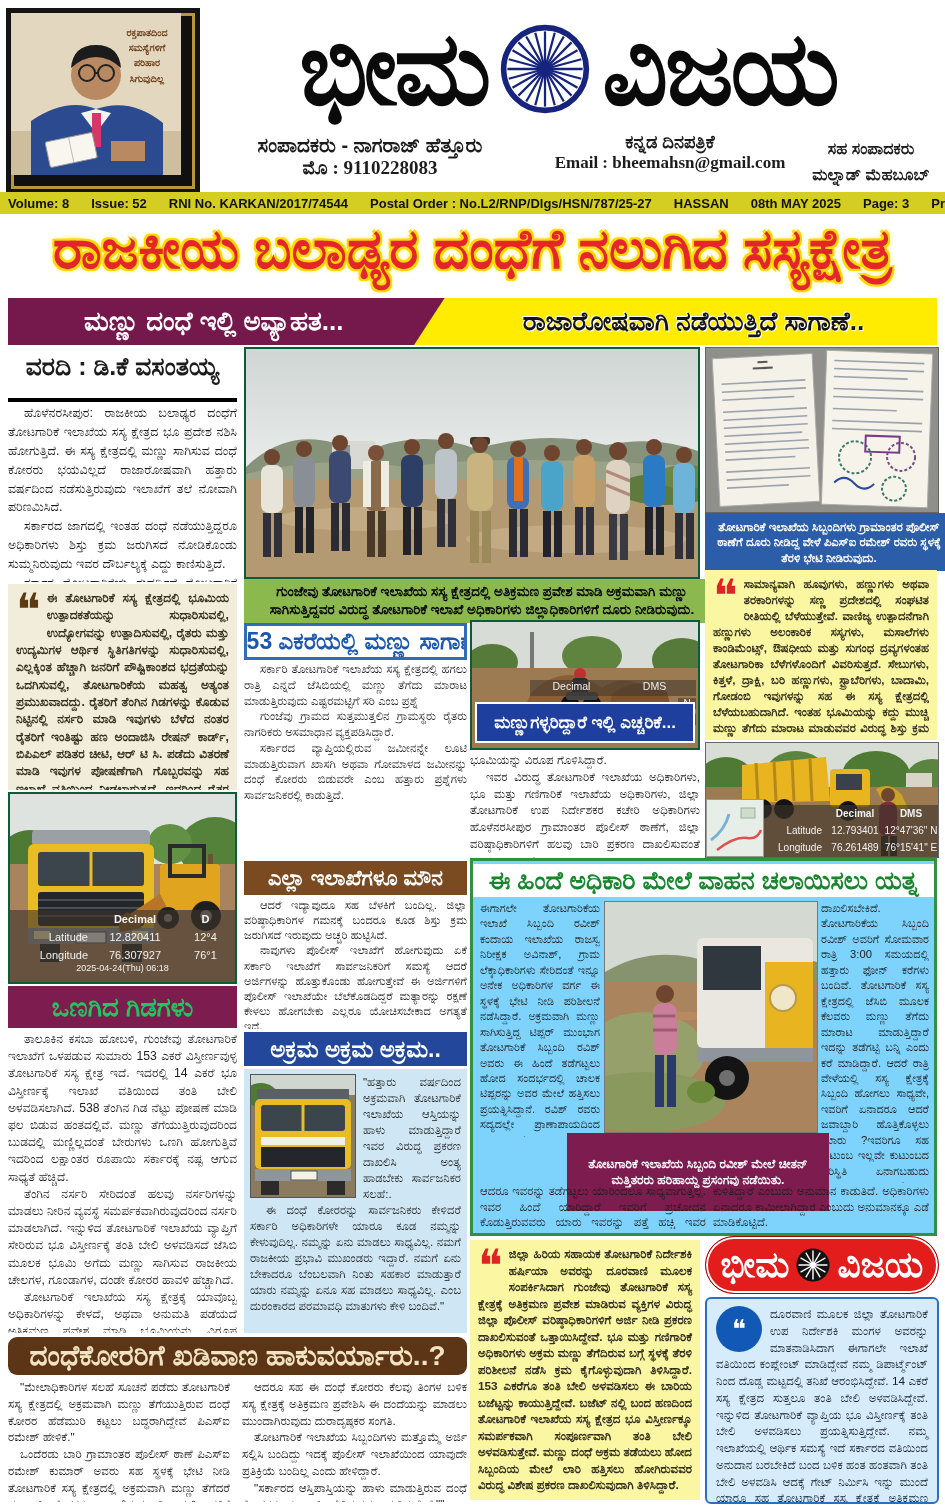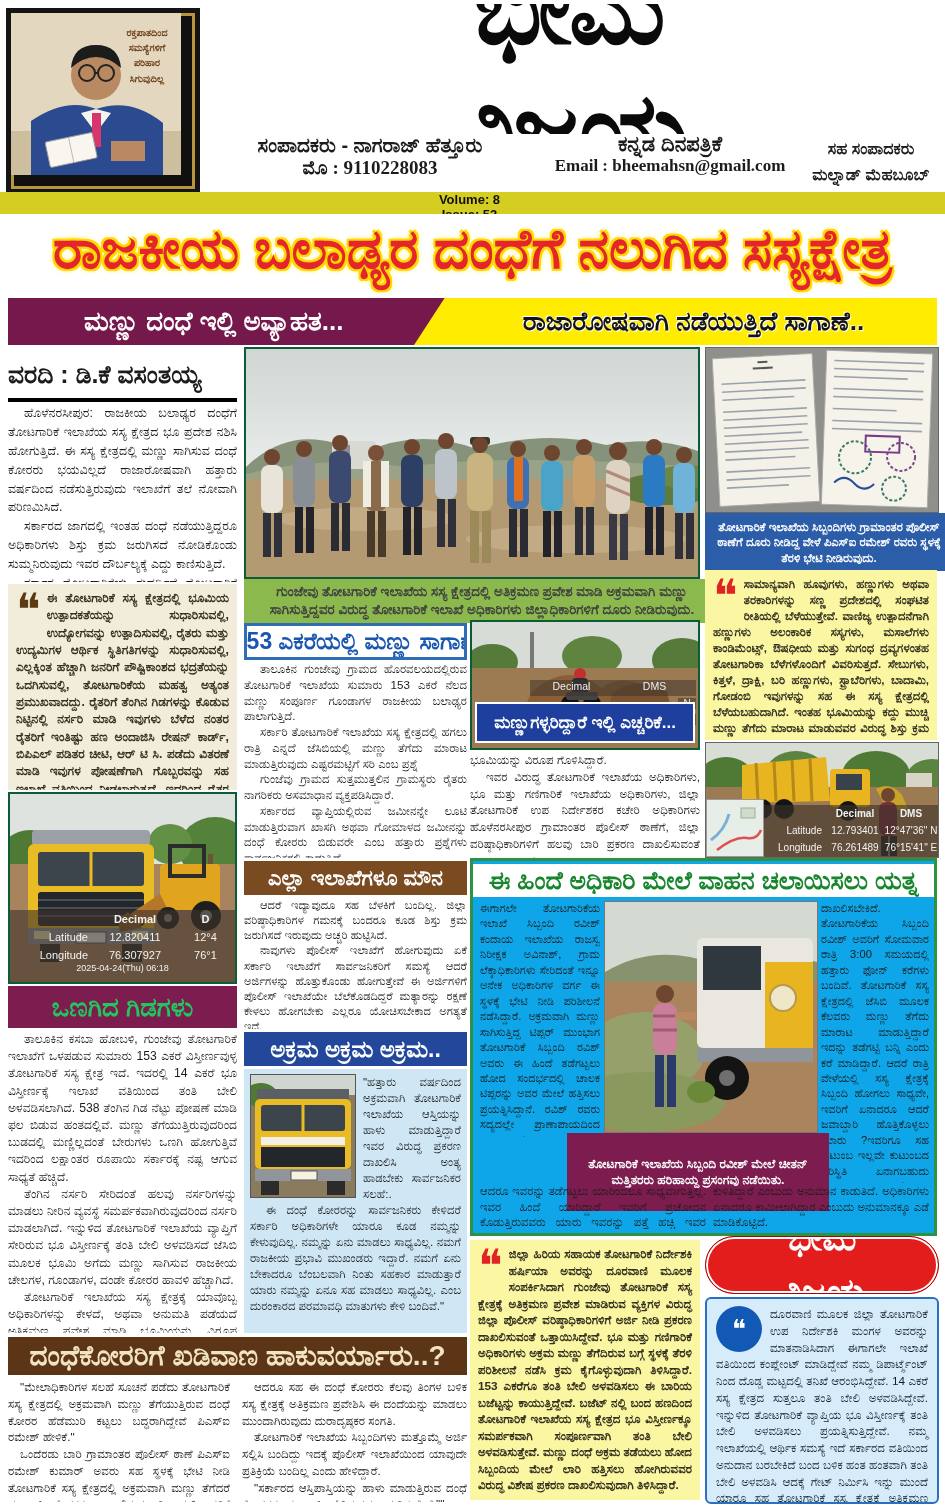--- a/index.html
+++ b/index.html
@@ -1,34 +1,34 @@
 <!DOCTYPE html>
 <html style="--c-infobar: #d3ce21; --c-headline_red: #e4252b; --c-headline_glow: #ffd900; --c-maroon: #75194c; --c-yellow: #ffec00; --c-caption_green: #8cb94e; --c-header_brown: #7a4a21; --c-header_blue: #23489b; --c-body_blue_bg: #cfe7f4; --c-green: #2f9242; --c-green_text: #17862c; --c-purple: #7d1c4e; --c-doc_caption_blue: #2b5da9; --c-quote_yellow: #fbf6a2; --c-quote_cream: #f2edda; --c-dark_brown: #5c3516; --c-logo_red: #e31c1c; --c-mangala_bg: #d6ecfa; --c-mangala_border: #2a6fc0;"><head>
 <meta charset="utf-8">
 <style>
   html,body{margin:0;padding:0;background:#e9e9e9;}
   .page{position:relative;width:945px;height:1506px;margin:0 auto;background:#fff;
         font-family:"Liberation Sans",sans-serif;color:#1c1c1c;overflow:hidden;}
   .abs{position:absolute;}
-  .clip{overflow:hidden;flex-direction:column;}
+  .clip{overflow:hidden;}
   .just{text-align:justify;}
   .p{margin:0;text-indent:16px;}
   .prl{white-space:pre-line;}
 
   
   .frame{border:5px solid #141414;box-shadow:inset 0 0 0 3px #b8963e;background:#101010;}
   .frame svg{display:block;}
   .frame-quote{position:absolute;top:12px;right:6px;width:84px;font-size:9.5px;line-height:1.6;
                font-weight:bold;color:#6b3d16;text-align:center;}
   .masthead{display:flex;align-items:center;justify-content:center;gap:10px;
             font-weight:800;font-size:102px;letter-spacing:-3px;color:#0a0a0a;line-height:1;}
   .mast-sub{text-align:center;font-weight:bold;}
   .mast-sub .l1{font-size:20px;}
   .mast-sub .l2{font-size:19px;font-family:"Liberation Serif",serif;}
-  .tagline .l1{font-size:21px;}
+  .tagline .l1{font-size:18px;}
   .tagline .l2{font-size:17px;font-family:"Liberation Serif",serif;}
   .coed{font-size:16px;line-height:1.6;}
 
   .infobar{background:var(--c-infobar,#d3ce21);display:flex;align-items:center;gap:0;
            font-size:13px;font-weight:bold;color:#111;padding:0 8px;white-space:nowrap;}
   .infobar span{margin-right:22px;}
 
   .headline{font-size:55px;font-weight:800;text-align:center;color:var(--c-headline_red,#e4252b);
             line-height:1.3;white-space:nowrap;
             text-shadow:2px 2px 0 var(--c-headline_glow,#ffd900),-2px -2px 0 var(--c-headline_glow,#ffd900),
@@ -63,21 +63,21 @@
   .hdr{display:flex;align-items:center;justify-content:center;font-weight:800;white-space:nowrap;}
   .hdr-maroon{background:var(--c-purple,#7d1c4e);color:#22c55e;font-size:26px;}
   .hdr-brown{background:var(--c-header_brown,#7a4a21);color:#fff;font-size:21px;}
   .hdr-blue{background:var(--c-header_blue,#23489b);color:#fff;font-size:23px;}
   .hdr-blue-outline{background:#fff;border:3px solid #2f6db5;color:#1a57b0;font-size:23px;}
   .hdr-darkbrown{background:var(--c-dark_brown,#5c3516);color:#f2e3c2;font-size:28px;}
   .hdr-green{background:#fff;color:var(--c-green_text,#17862c);font-size:25px;}
 
   .photo{border:2px solid #0d5c38;background:#888;}
   .photo svg{display:block;}
-  .caption-green{background:var(--c-caption_green,#8cb94e);color:#404040;font-weight:bold;font-size:13.5px;
+  .caption-green{background:var(--c-caption_green,#8cb94e);color:#000000;font-weight:bold;font-size:13.5px;
                  display:flex;align-items:center;justify-content:center;text-align:center;line-height:1.35;padding:2px 10px;}
   .caption-blue{background:var(--c-doc_caption_blue,#2b5da9);color:#fff;font-weight:bold;font-size:11.6px;
                 display:flex;align-items:center;justify-content:center;text-align:center;line-height:1.3;padding:2px 8px;}
   .caption-purple{background:var(--c-purple,#7d1c4e);color:#fff;font-weight:bold;font-size:12.2px;
                   display:flex;align-items:center;justify-content:center;text-align:center;line-height:1.35;padding:16px 6px;}
 
   
   .gps{position:absolute;left:0;right:0;bottom:0;background:rgba(62,52,44,.62);color:#f2f2f2;
        font-size:11px;line-height:1;}
   .gps .row{display:flex;align-items:center;height:18px;}
@@ -88,21 +88,21 @@
   .gps-map{position:absolute;left:0;bottom:0;width:56px;height:56px;background:#dfe8df;
            border:1px solid #999;overflow:hidden;}
 
   .warn-banner{position:absolute;left:3px;right:3px;bottom:5px;height:37px;background:#1e3f9e;
                border:2px solid #fff;color:#fff;font-weight:800;font-size:17px;display:flex;
                align-items:center;justify-content:center;white-space:nowrap;}
 
   .bluebox{background:var(--c-body_blue_bg,#cfe7f4);padding:5px 6px;}
   .bluebox .ph{float:left;width:104px;height:122px;margin:0 7px 3px 0;border:1px solid #555;background:#999;}
 
-  .greenbox{border:3px solid var(--c-green,#2f9242);background:#0ea5e9;text-decoration:underline;}
+  .greenbox{border:3px solid var(--c-green,#2f9242);background:#7dd3fc;text-decoration:underline;}
 
   .logo-red{background:var(--c-logo_red,#e31c1c);border-radius:30px;display:flex;align-items:center;
             justify-content:center;gap:6px;color:#fff;font-weight:800;font-size:36px;
             box-shadow:inset 0 0 0 2px #fff;border:1px solid #a00;}
   .mangala{background:var(--c-mangala_bg,#d6ecfa);border:2px solid var(--c-mangala_border,#2a6fc0);
            border-radius:6px;padding:7px 9px;}
   .mangala .qcircle{float:left;width:46px;height:46px;border-radius:50%;background:#1259b5;color:#fff;
                     display:flex;align-items:center;justify-content:center;font-size:26px;
                     margin:0 8px 2px 0;font-family:"DejaVu Serif",serif;}
 </style>
@@ -377,21 +377,20 @@
             <rect x="-9" y="58" width="8" height="46" fill="#30303a"></rect>
             <rect x="2" y="58" width="8" height="46" fill="#30303a"></rect>
           </g>
       </g>
     </svg>
   </div>
   <div class="abs caption-green clip" style="left:244px;top:579px;width:456px;height:40px;">ಗುಂಜೇವು ತೋಟಗಾರಿಕೆ ಇಲಾಖೆಯ ಸಸ್ಯ ಕ್ಷೇತ್ರದಲ್ಲಿ ಅತಿಕ್ರಮಣ ಪ್ರವೇಶ ಮಾಡಿ ಅಕ್ರಮವಾಗಿ ಮಣ್ಣು ಸಾಗಿಸುತ್ತಿದ್ದವರ ವಿರುದ್ಧ ತೋಟಗಾರಿಕೆ ಇಲಾಖೆ ಅಧಿಕಾರಿಗಳು ಜಿಲ್ಲಾಧಿಕಾರಿಗಳಿಗೆ ದೂರು ನೀಡಿರುವುದು.</div>
 
   <div class="abs hdr hdr-blue-outline clip" style="left:244px;top:623px;width:217px;height:31px;">153 ಎಕರೆಯಲ್ಲಿ ಮಣ್ಣು ಸಾಗಾಣೆ</div>
   <div class="abs small-txt just clip" style="left:244px;top:661px;width:223px;height:197px;font-size:11.6px;line-height:1.36;">
-    <p class="p">ತಾಲೂಕಿನ ಗುಂಜೇವು ಗ್ರಾಮದ ಹೊರವಲಯದಲ್ಲಿರುವ ತೋಟಗಾರಿಕೆ ಇಲಾಖೆಯ ಸುಮಾರು 153 ಎಕರೆ ನೆಲದ ಮಣ್ಣು ಸಂಪೂರ್ಣ ಗೂಂಡಾಗಳ ರಾಜಕೀಯ ಬಲಾಢ್ಯರ ಪಾಲಾಗುತ್ತಿದೆ.</p>
     <p class="p">ಸರ್ಕಾರಿ ತೋಟಗಾರಿಕೆ ಇಲಾಖೆಯ ಸಸ್ಯ ಕ್ಷೇತ್ರದಲ್ಲಿ ಹಗಲು ರಾತ್ರಿ ಎನ್ನದೆ ಜೆಸಿಬಿಯಲ್ಲಿ ಮಣ್ಣು ತೆಗೆದು ಮಾರಾಟ ಮಾಡುತ್ತಿರುವುದು ಎಷ್ಟರಮಟ್ಟಿಗೆ ಸರಿ ಎಂಬ ಪ್ರಶ್ನೆ</p>
     <p class="p">ಗುಂಜೆವು ಗ್ರಾಮದ ಸುತ್ತಮುತ್ತಲಿನ ಗ್ರಾಮಸ್ಥರು ರೈತರು ನಾಗರಿಕರು ಅಸಮಾಧಾನ ವ್ಯಕ್ತಪಡಿಸಿದ್ದಾರೆ.</p>
     <p class="p">ಸರ್ಕಾರದ ವ್ಯಾಪ್ತಿಯಲ್ಲಿರುವ ಜಮೀನನ್ನೇ ಲೂಟಿ ಮಾಡುತ್ತಿರುವಾಗ ಖಾಸಗಿ ಅಥವಾ ಗೋಮಾಳದ ಜಮೀನನ್ನು ದಂಧೆ ಕೋರರು ಬಿಡುವರೇ ಎಂಬ ಹತ್ತಾರು ಪ್ರಶ್ನೆಗಳು ಸಾರ್ವಜನಿಕರಲ್ಲಿ ಕಾಡುತ್ತಿದೆ.</p>
 
   </div>
 
   <div class="abs photo clip" style="left:470px;top:620px;width:226px;height:126px;">
     <svg width="226" height="126" viewBox="0 0 226 126">
       <rect width="226" height="126" fill="#9c7a52"></rect>
       <rect width="226" height="46" fill="#d8dcd6"></rect>
@@ -589,21 +588,21 @@
     <div class="gps-map">
       <svg width="56" height="56" viewBox="0 0 56 56">
           <rect width="56" height="56" fill="#e7eee7"></rect>
       <path d="M4,40 Q18,30 22,14" stroke="#7ab0d8" stroke-width="3" fill="none"></path>
       <path d="M10,50 Q28,36 40,38 Q50,40 54,30" stroke="#e05050" stroke-width="2.5" fill="none"></path>
       <rect x="34" y="8" width="14" height="10" fill="#cfdccc" stroke="#9ab09a"></rect>
         </svg>
     </div>
   </div>
 
-  <div class="abs hdr hdr-darkbrown clip" style="left:8px;top:1337px;width:459px;height:38px;">ದಂಧೆಕೋರರಿಗೆ ಖಡಿವಾಣ ಹಾಕುವರ್ಯಾರು..?</div>
+  <div class="abs hdr hdr-darkbrown clip" style="left:8px;top:1337px;width:459px;height:38px;border-radius:9px;">ದಂಧೆಕೋರರಿಗೆ ಖಡಿವಾಣ ಹಾಕುವರ್ಯಾರು..?</div>
   <div class="abs small-txt just clip" style="left:8px;top:1379px;width:222px;height:123px;font-size:11.8px;line-height:1.42;">
     <p class="p" style="text-indent:12px;">"ಮೇಲಾಧಿಕಾರಿಗಳ ಸಲಹೆ ಸೂಚನೆ ಪಡೆದು ತೋಟಗಾರಿಕೆ ಸಸ್ಯ ಕ್ಷೇತ್ರದಲ್ಲಿ ಅಕ್ರಮವಾಗಿ ಮಣ್ಣು ತೆಗೆಯುತ್ತಿರುವ ದಂಧೆ ಕೋರರ ಹೆಡೆಮುರಿ ಕಟ್ಟಲು ಬದ್ಧರಾಗಿದ್ದೇವೆ ಪಿಎಸ್ಐ ರಮೇಶ್ ಹೇಳಿಕೆ."</p>
     <p class="p" style="text-indent:12px;">ಒಂದೆರಡು ಬಾರಿ ಗ್ರಾಮಾಂತರ ಪೊಲೀಸ್ ಠಾಣೆ ಪಿಎಸ್ಐ ರಮೇಶ್ ಕುಮಾರ್ ಅವರು ಸಹ ಸ್ಥಳಕ್ಕೆ ಭೇಟಿ ನೀಡಿ ತೋಟಗಾರಿಕೆ ಸಸ್ಯ ಕ್ಷೇತ್ರದಲ್ಲಿ ಅಕ್ರಮವಾಗಿ ಮಣ್ಣು ತೆಗೆದರೆ ಮುಲಾಜಿಲ್ಲದೆ ಪ್ರಕರಣ ದಾಖಲಿಸುವುದಾಗಿ ಖಡಕ್ ಎಚ್ಚರಿಕೆ ನೀಡಿ ಬಂದಿದ್ದರು.</p>
   </div>
   <div class="abs small-txt just clip" style="left:242px;top:1379px;width:225px;height:123px;font-size:11.8px;line-height:1.42;">
     <p class="p" style="text-indent:12px;">ಆದರೂ ಸಹ ಈ ದಂಧೆ ಕೋರರು ಕೆಲವು ತಿಂಗಳ ಬಳಿಕ ಸಸ್ಯ ಕ್ಷೇತ್ರಕ್ಕೆ ಅತಿಕ್ರಮಣ ಪ್ರವೇಶಿಸಿ ಈ ದಂದೆಯನ್ನು ಮಾಡಲು ಮುಂದಾಗಿರುವುದು ದುರಾದೃಷ್ಠಕರ ಸಂಗತಿ.</p>
     <p class="p" style="text-indent:12px;">ತೋಟಗಾರಿಕೆ ಇಲಾಖೆಯ ಸಿಬ್ಬಂದಿಗಳು ಮತ್ತೊಮ್ಮೆ ಅರ್ಜಿ ಸಲ್ಲಿಸಿ ಬಂದಿದ್ದು ಇದಕ್ಕೆ ಪೊಲೀಸ್ ಇಲಾಖೆಯಿಂದ ಯಾವುದೇ ಪ್ರತಿಕ್ರಿಯೆ ಬಂದಿಲ್ಲ ಎಂದು ಹೇಳಿದ್ದಾರೆ.</p>
     <p class="p" style="text-indent:12px;">"ಸರ್ಕಾರದ ಆಸ್ತಿಪಾಸ್ತಿಯನ್ನು ಹಾಳು ಮಾಡುತ್ತಿರುವ ದಂಧೆ ಕೋರರನ್ನು ಮುಲಾಜಿಲ್ಲದೆ ಶಿಸ್ತುಕ್ರಮ ಜರುಗಿಸುತ್ತೇವೆ.""</p>
   </div>
 

